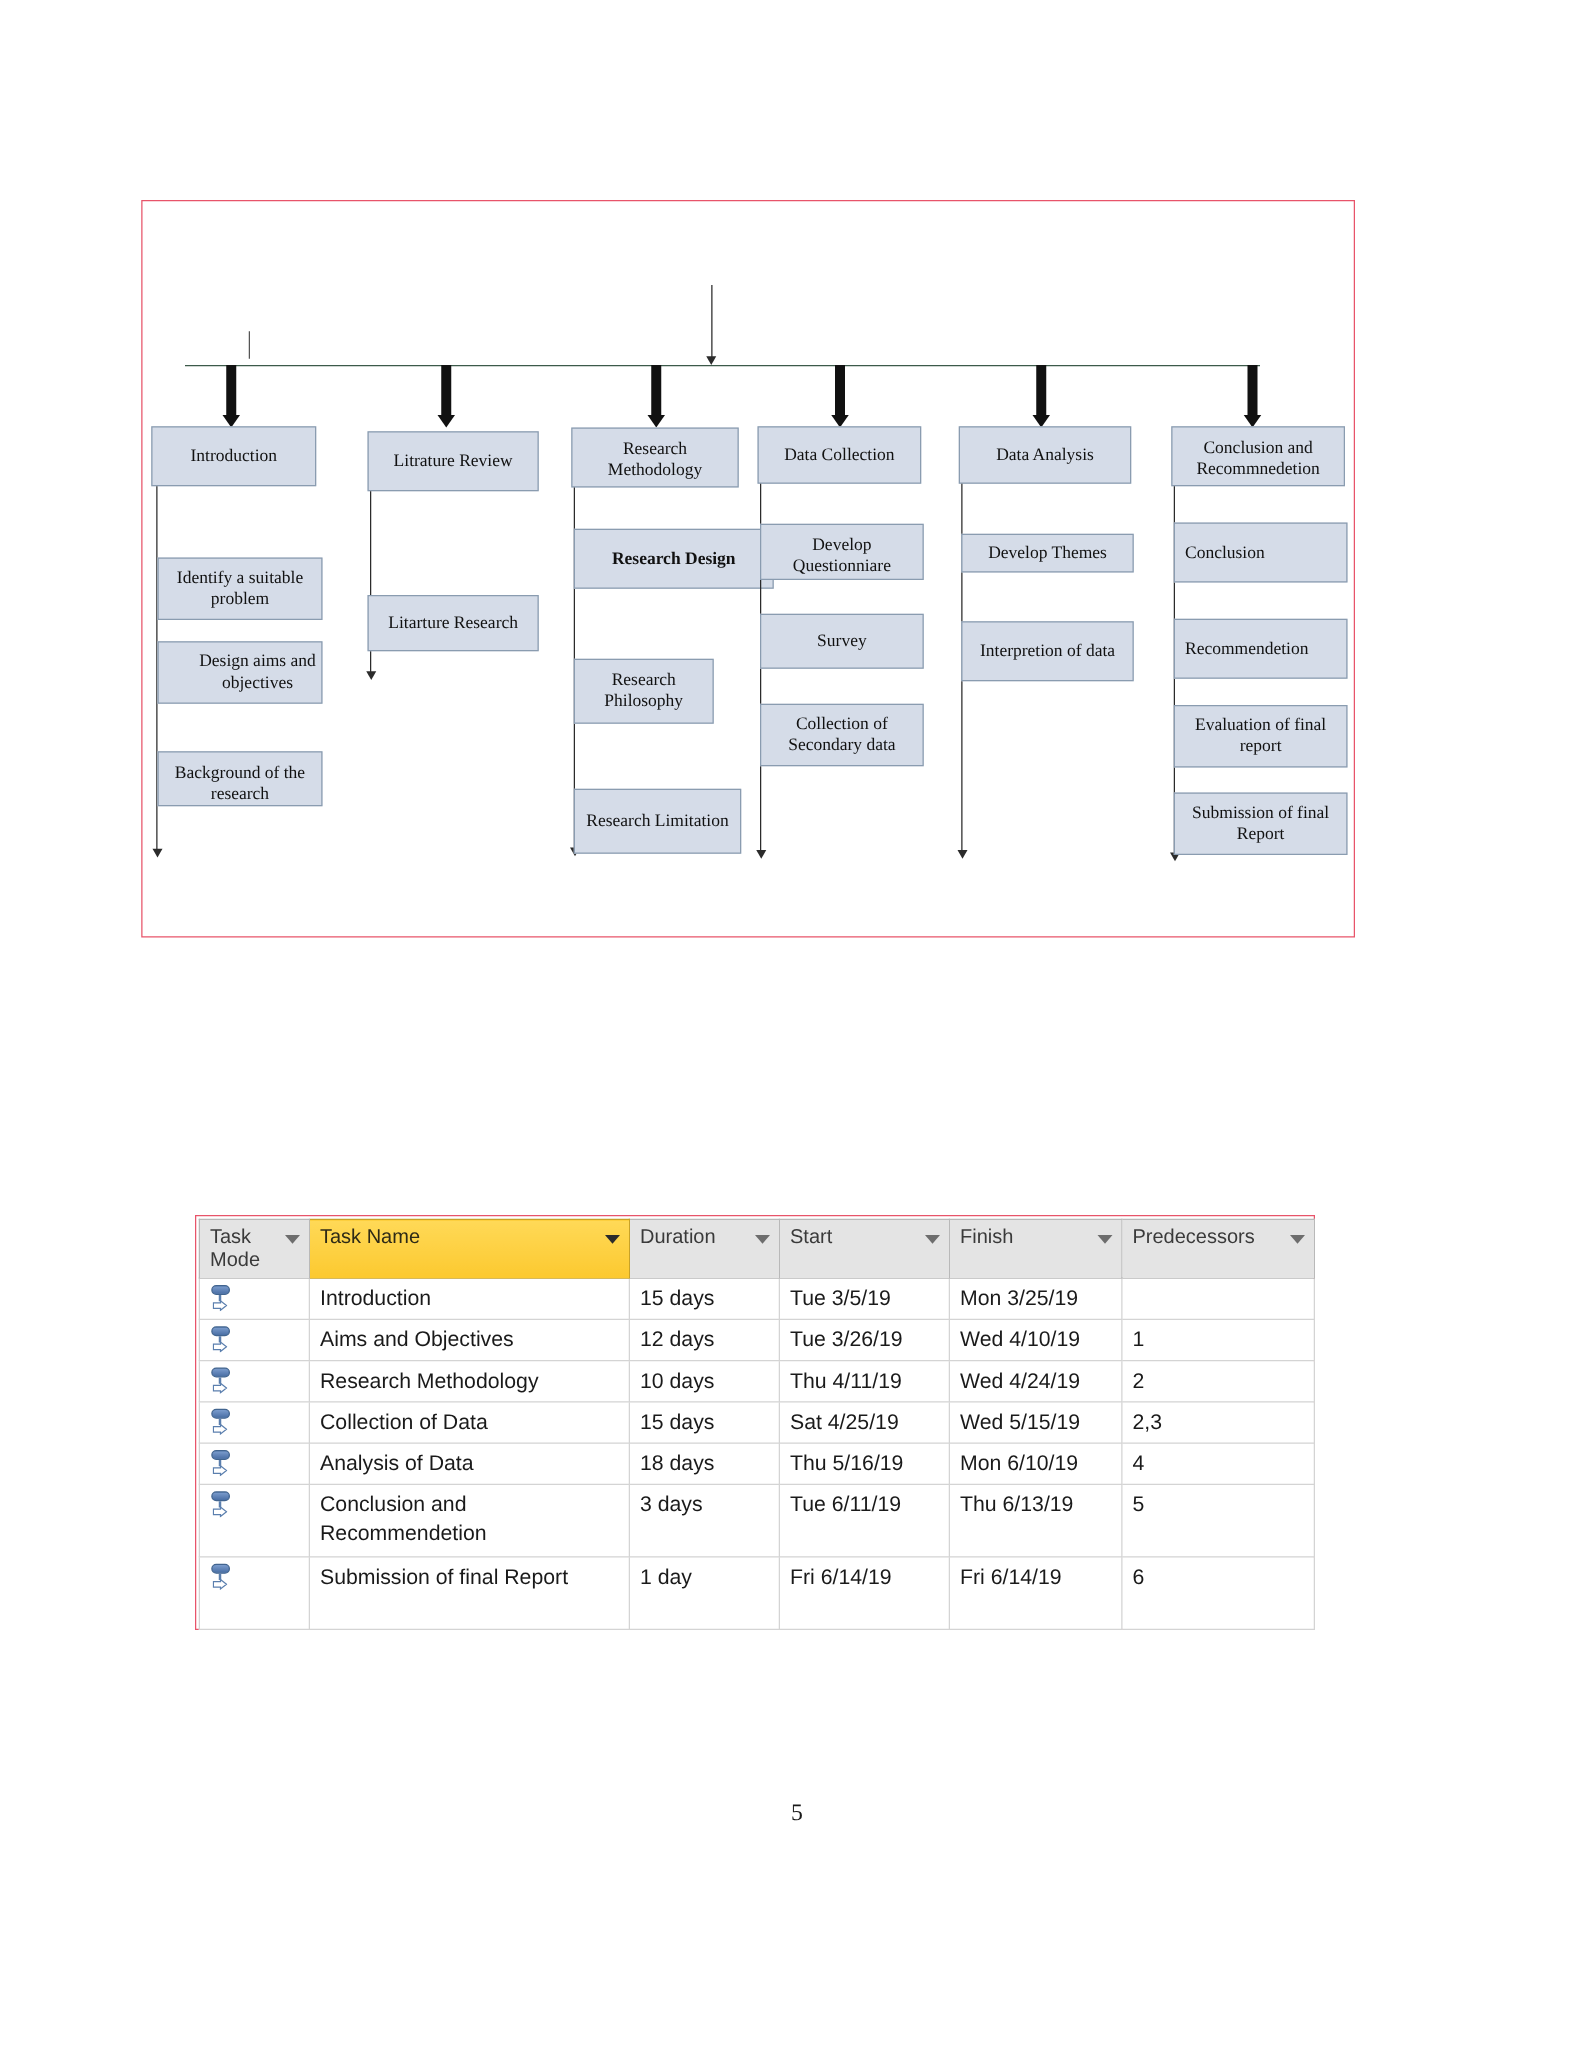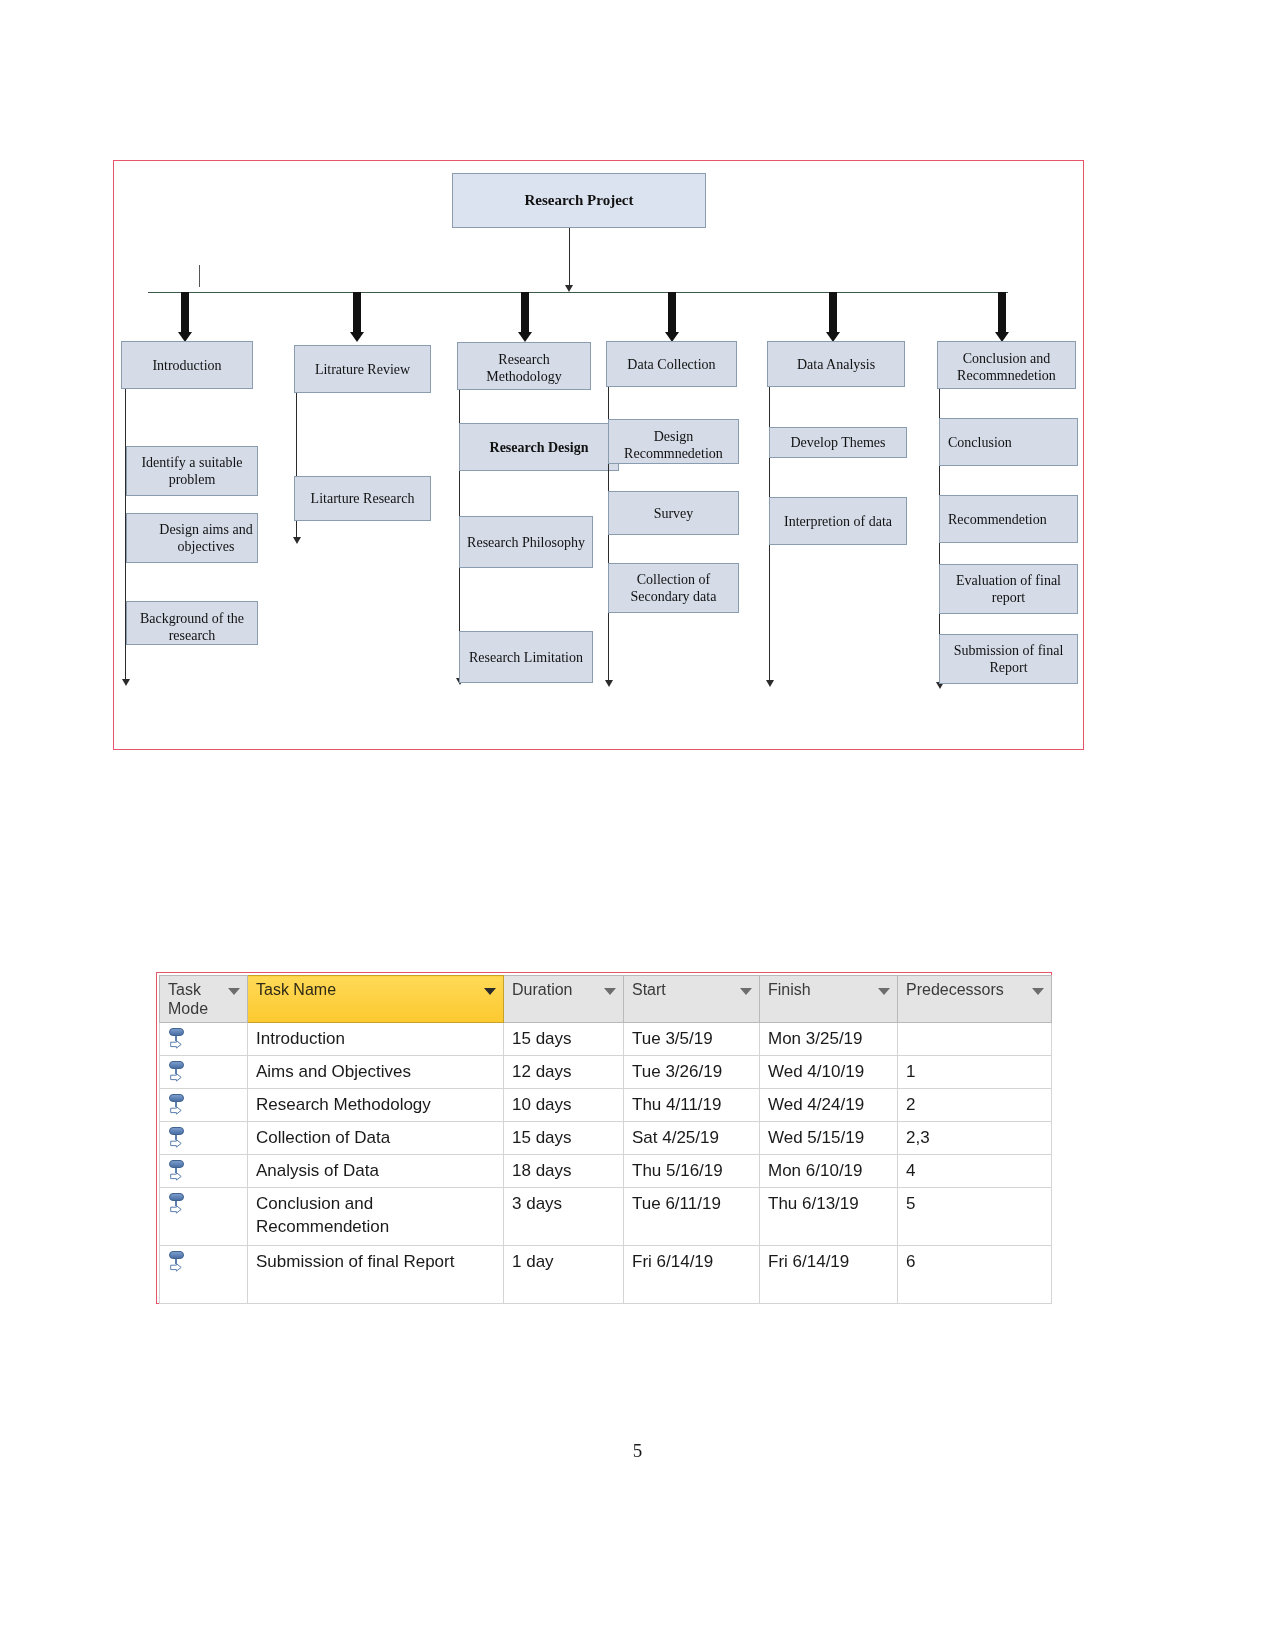--- a/index.html
+++ b/index.html
@@ -198,23 +198,20 @@
     font-family: "Liberation Serif", serif;
     font-size: 19px;
     color: #1a1a1a;
   }
 </style>
 </head>
 <body>
 
 <div id="flowchart-figure">
 
-  <div class="node root" style="left:338px; top:12px; width:254px; height:55px;">
-    <span>Research Project</span>
-  </div>
 
   <div class="vline" style="left:455px; top:67px; height:60px;"></div>
   <div class="thin-head" style="left:451px; top:124px;"></div>
 
   <div class="hline" style="left:34px; top:131px; width:860px;"></div>
 
   <div class="small-tick" style="left:85px; top:104px; height:22px;"></div>
 
   <div class="thick-arrow" style="left:64px; top:131px; height:50px;">
     <div class="shaft" style="height:40px;"></div>
@@ -268,35 +265,35 @@
 
   <div class="node clip" style="left:343px; top:181px; width:134px; height:48px;">
     <span>Research Methodology</span>
   </div>
   <div class="vline" style="left:345px; top:229px; height:290px;"></div>
   <div class="thin-head" style="left:342px; top:517px;"></div>
 
   <div class="node" style="left:345px; top:262px; width:160px; height:48px;font-weight:bold;">
     <span>Research Design</span>
   </div>
-  <div class="node" style="left:345px; top:355px; width:134px; height:52px;">
+  <div class="node" style="left:345px; top:366px; width:112px; height:52px;">
     <span>Research Philosophy</span>
   </div>
   <div class="node" style="left:345px; top:470px; width:134px; height:52px;">
     <span>Research Limitation</span>
   </div>
 
   <div class="node" style="left:492px; top:180px; width:131px; height:46px;">
     <span>Data Collection</span>
   </div>
   <div class="vline" style="left:494px; top:226px; height:295px;"></div>
   <div class="thin-head" style="left:491px; top:519px;"></div>
 
   <div class="node clip" style="left:494px; top:258px; width:131px; height:45px;">
-    <span>Design Recommnedetion</span>
+    <span>Develop Questionniare</span>
   </div>
   <div class="node" style="left:494px; top:330px; width:131px; height:44px;">
     <span>Survey</span>
   </div>
   <div class="node" style="left:494px; top:402px; width:131px; height:50px;">
     <span>Collection of Secondary data</span>
   </div>
 
   <div class="node" style="left:653px; top:180px; width:138px; height:46px;">
     <span>Data Analysis</span>

